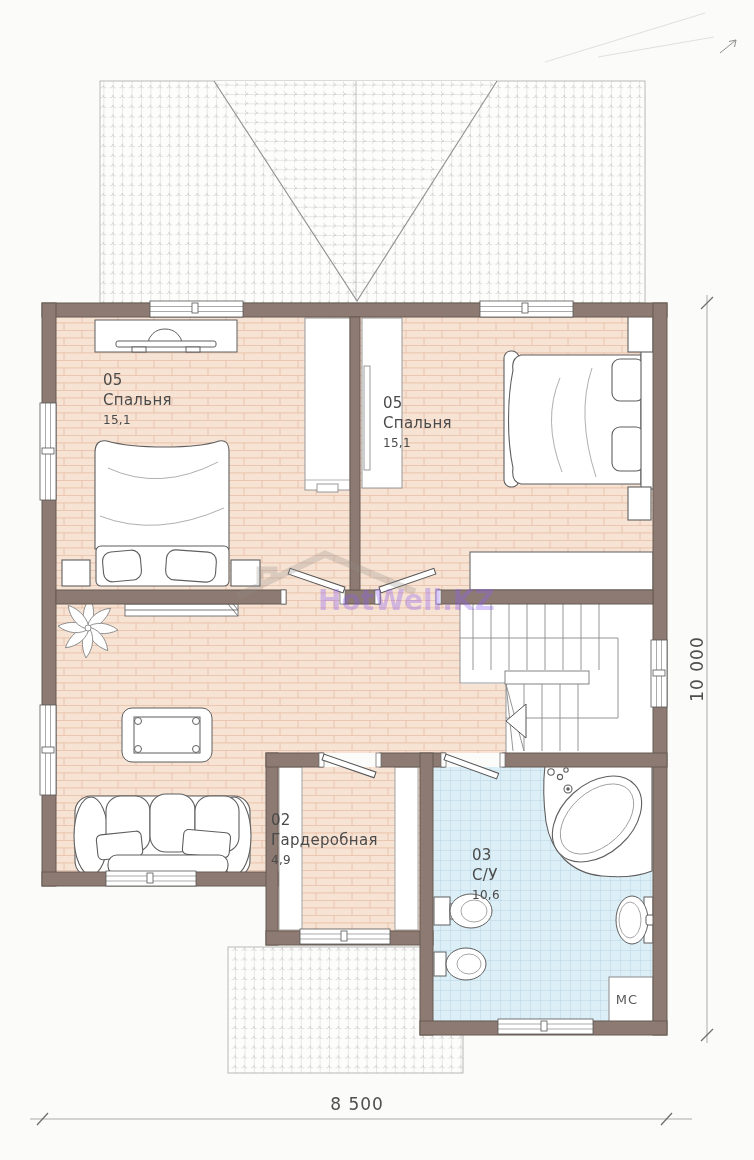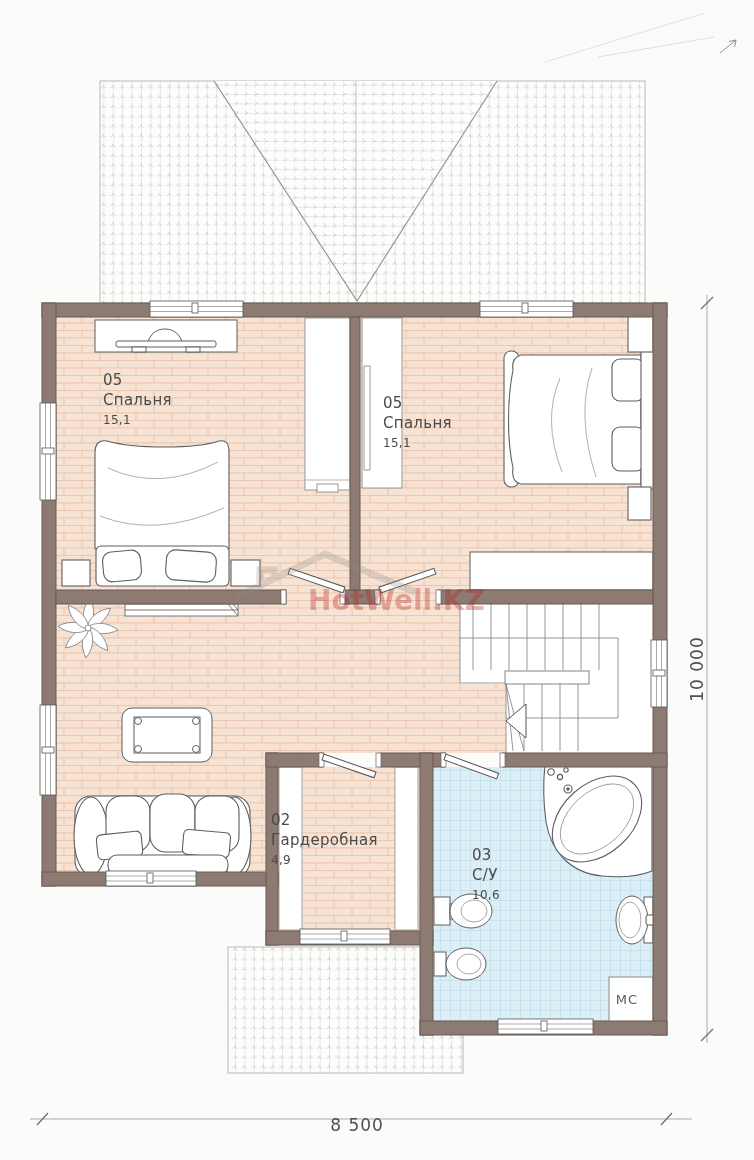--- a/index.html
+++ b/index.html
@@ -5,26 +5,26 @@
   html,body{margin:0;padding:0;background:#ffffff;}
   .stage{position:relative;width:754px;height:1160px;background:#fbfbf9;overflow:hidden;
          font-family:"DejaVu Sans",sans-serif;}
   .stage svg{position:absolute;left:0;top:0;}
   .lbl{position:absolute;text-align:left;color:#4a4a4a;letter-spacing:.3px;}
   .lbl .num,.lbl .nm{font-size:15px;line-height:20px;}
   .lbl .ar{font-size:12px;line-height:20px;}
   .mc{position:absolute;left:609px;top:977px;width:36px;height:45px;display:flex;
       align-items:center;justify-content:center;font-size:13px;color:#5a5a5a;letter-spacing:1px;}
   .dim{position:absolute;color:#4f4f4f;font-size:17px;letter-spacing:1px;text-align:center;}
-  .dim-w{left:284px;top:1094px;width:146px;margin-top:21px;}
+  .dim-w{left:284px;top:1094px;width:146px;}
   .dim-h{left:657px;top:659px;width:80px;transform:rotate(-90deg);}
   .watermark{position:absolute;left:230px;top:548px;width:260px;height:90px;opacity:.33;
              pointer-events:none;}
-  .watermark .wm-text{position:absolute;left:78px;top:36px;font-size:28px;font-weight:bold;
-             color:#b91c1c;white-space:nowrap;}
+  .watermark .wm-text{position:absolute;left:88px;top:36px;font-size:28px;font-weight:bold;
+             color:#8b5cf6;white-space:nowrap;}
 </style>
 </head>
 <body>
 
 <div class="stage">
 
 <svg width="754" height="1160" viewBox="0 0 754 1160">
   <defs>
     <pattern id="brick" width="36" height="15" patternUnits="userSpaceOnUse">
       <rect width="36" height="15" fill="#f7e3d4"></rect>

